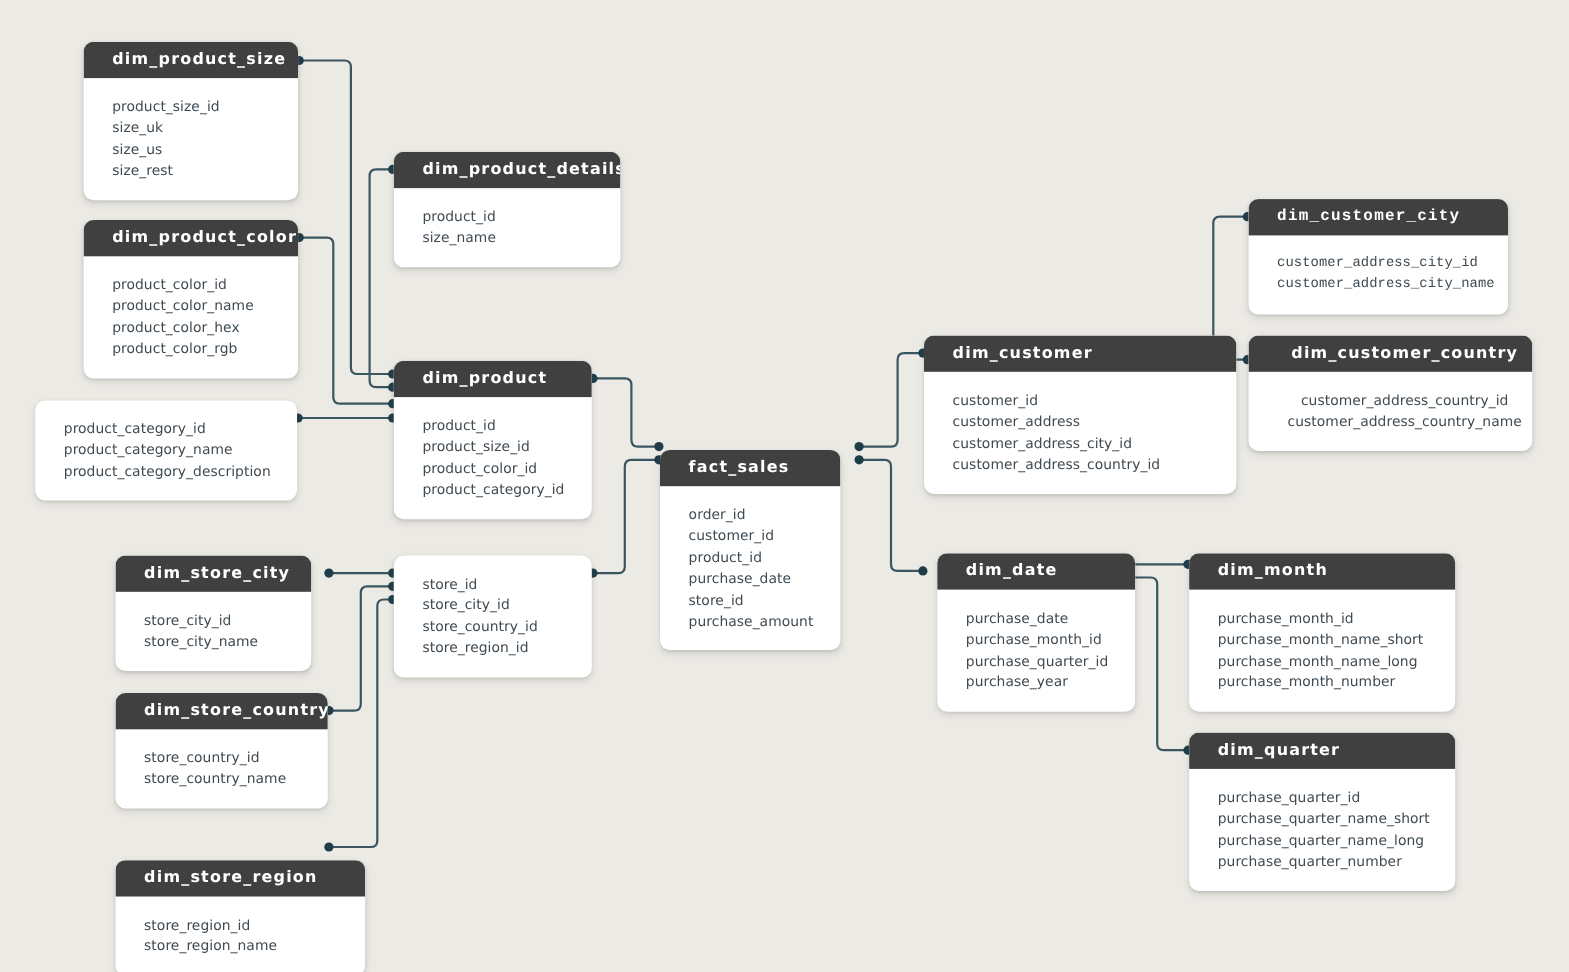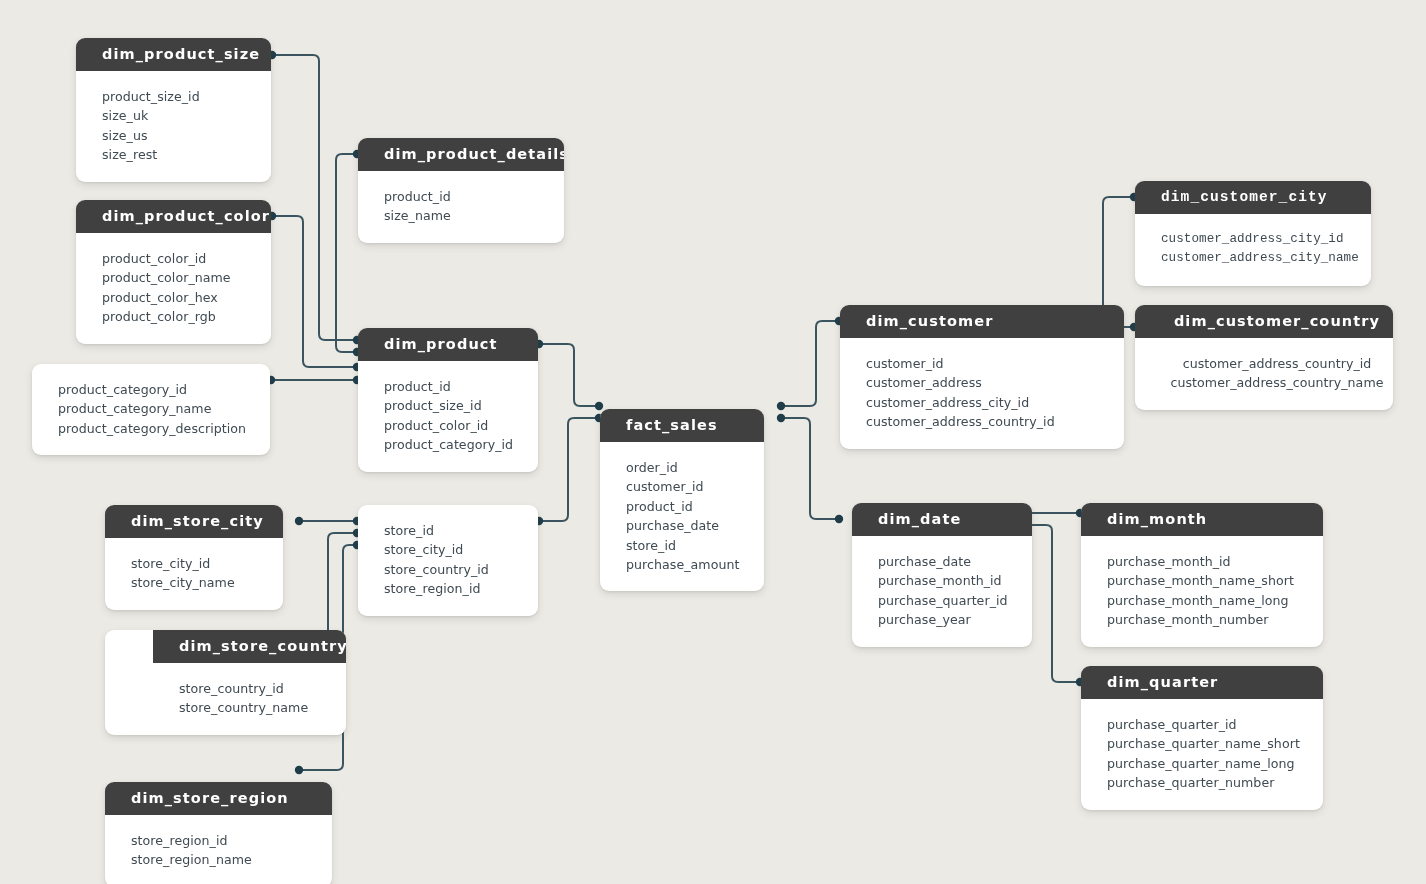--- a/index.html
+++ b/index.html
@@ -211,21 +211,21 @@
         </div>
       </div>
       <div class="table-card" style="left: 358px; top: 505px; width: 180px;">
         <div class="table-body">
           <div class="col-row">store_id</div>
           <div class="col-row">store_city_id</div>
           <div class="col-row">store_country_id</div>
           <div class="col-row">store_region_id</div>
         </div>
       </div>
-      <div class="table-card" style="left: 105px; top: 630px; width: 193px; padding-left: 48px;">
+      <div class="table-card" style="left: 105px; top: 630px; width: 193px;">
         <div class="table-header">dim_store_country</div>
         <div class="table-body">
           <div class="col-row">store_country_id</div>
           <div class="col-row">store_country_name</div>
         </div>
       </div>
       <div class="table-card" style="left: 105px; top: 782px; width: 227px;">
         <div class="table-header">dim_store_region</div>
         <div class="table-body">
           <div class="col-row">store_region_id</div>

